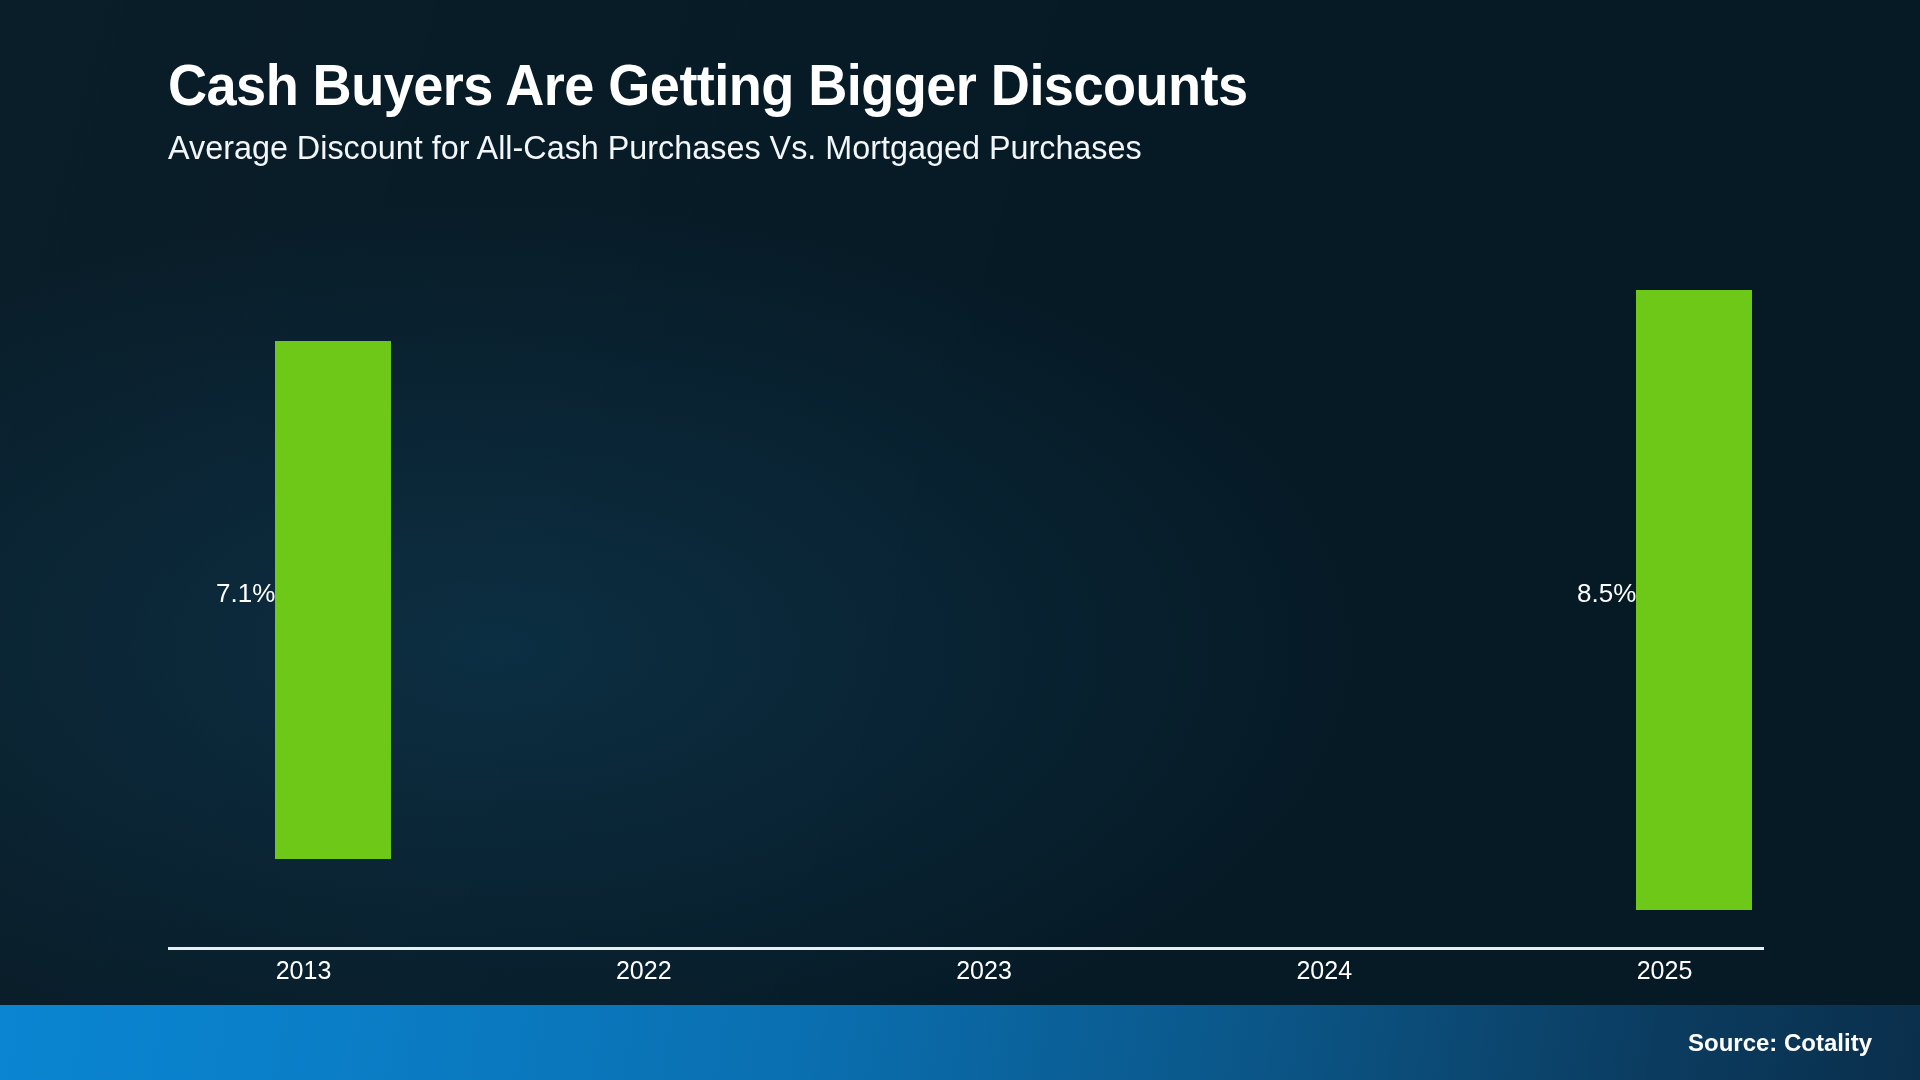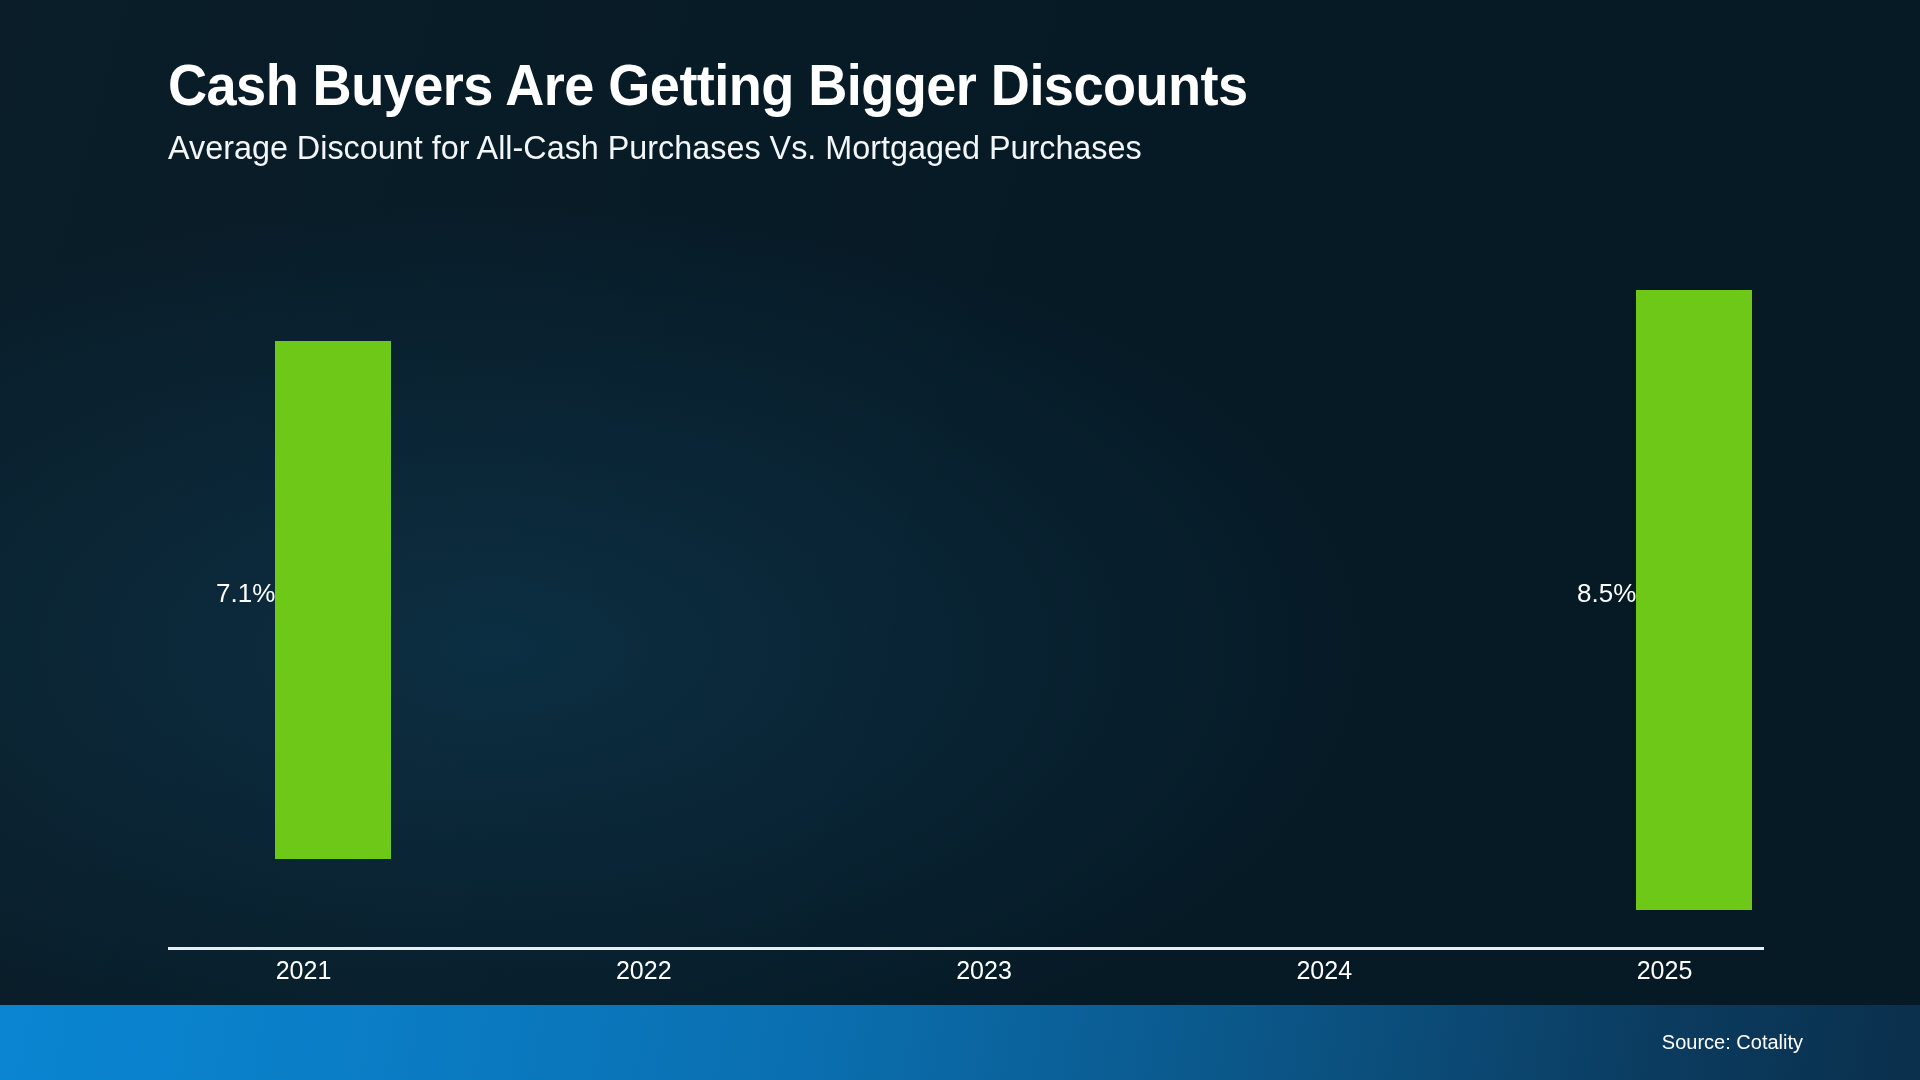--- a/index.html
+++ b/index.html
@@ -130,23 +130,23 @@
     right: 0;
     bottom: 0;
     height: 75px;
     background: linear-gradient(100deg, #0a85d1 0%, #0a7ec7 18%, #0a6fb0 42%, #0b5383 68%, #0b3c60 86%, #0a2f4c 100%);
     display: flex;
     align-items: center;
     justify-content: flex-end;
   }
   #source-text {
     color: #ffffff;
-    font-size: 20px;
-    font-weight: 400;
-    margin-right: 117px;
+    font-size: 24px;
+    font-weight: 700;
+    margin-right: 48px;
     white-space: nowrap;
   }
 </style>
 </head>
 <body>
 
 <div id="slide">
   <div id="bg-sheen"></div>
 
   <div id="header">
@@ -168,21 +168,21 @@
       <div class="bar-group">
         <div class="bar-value">8.5%</div>
         <div class="bar-rect" style="height: 619.792px; background: rgb(109, 200, 23);"></div>
       </div>
 
     </div>
 
     <div id="axis-line"></div>
 
     <div id="tick-labels">
-      <div class="tick-label">2021</div>
+      <div class="tick-label">2013</div>
       <div class="tick-label">2022</div>
       <div class="tick-label">2023</div>
       <div class="tick-label">2024</div>
       <div class="tick-label">2025</div>
     </div>
   </div>
 
   <div id="footer">
     <span id="source-text">Source: Cotality</span>
   </div>

